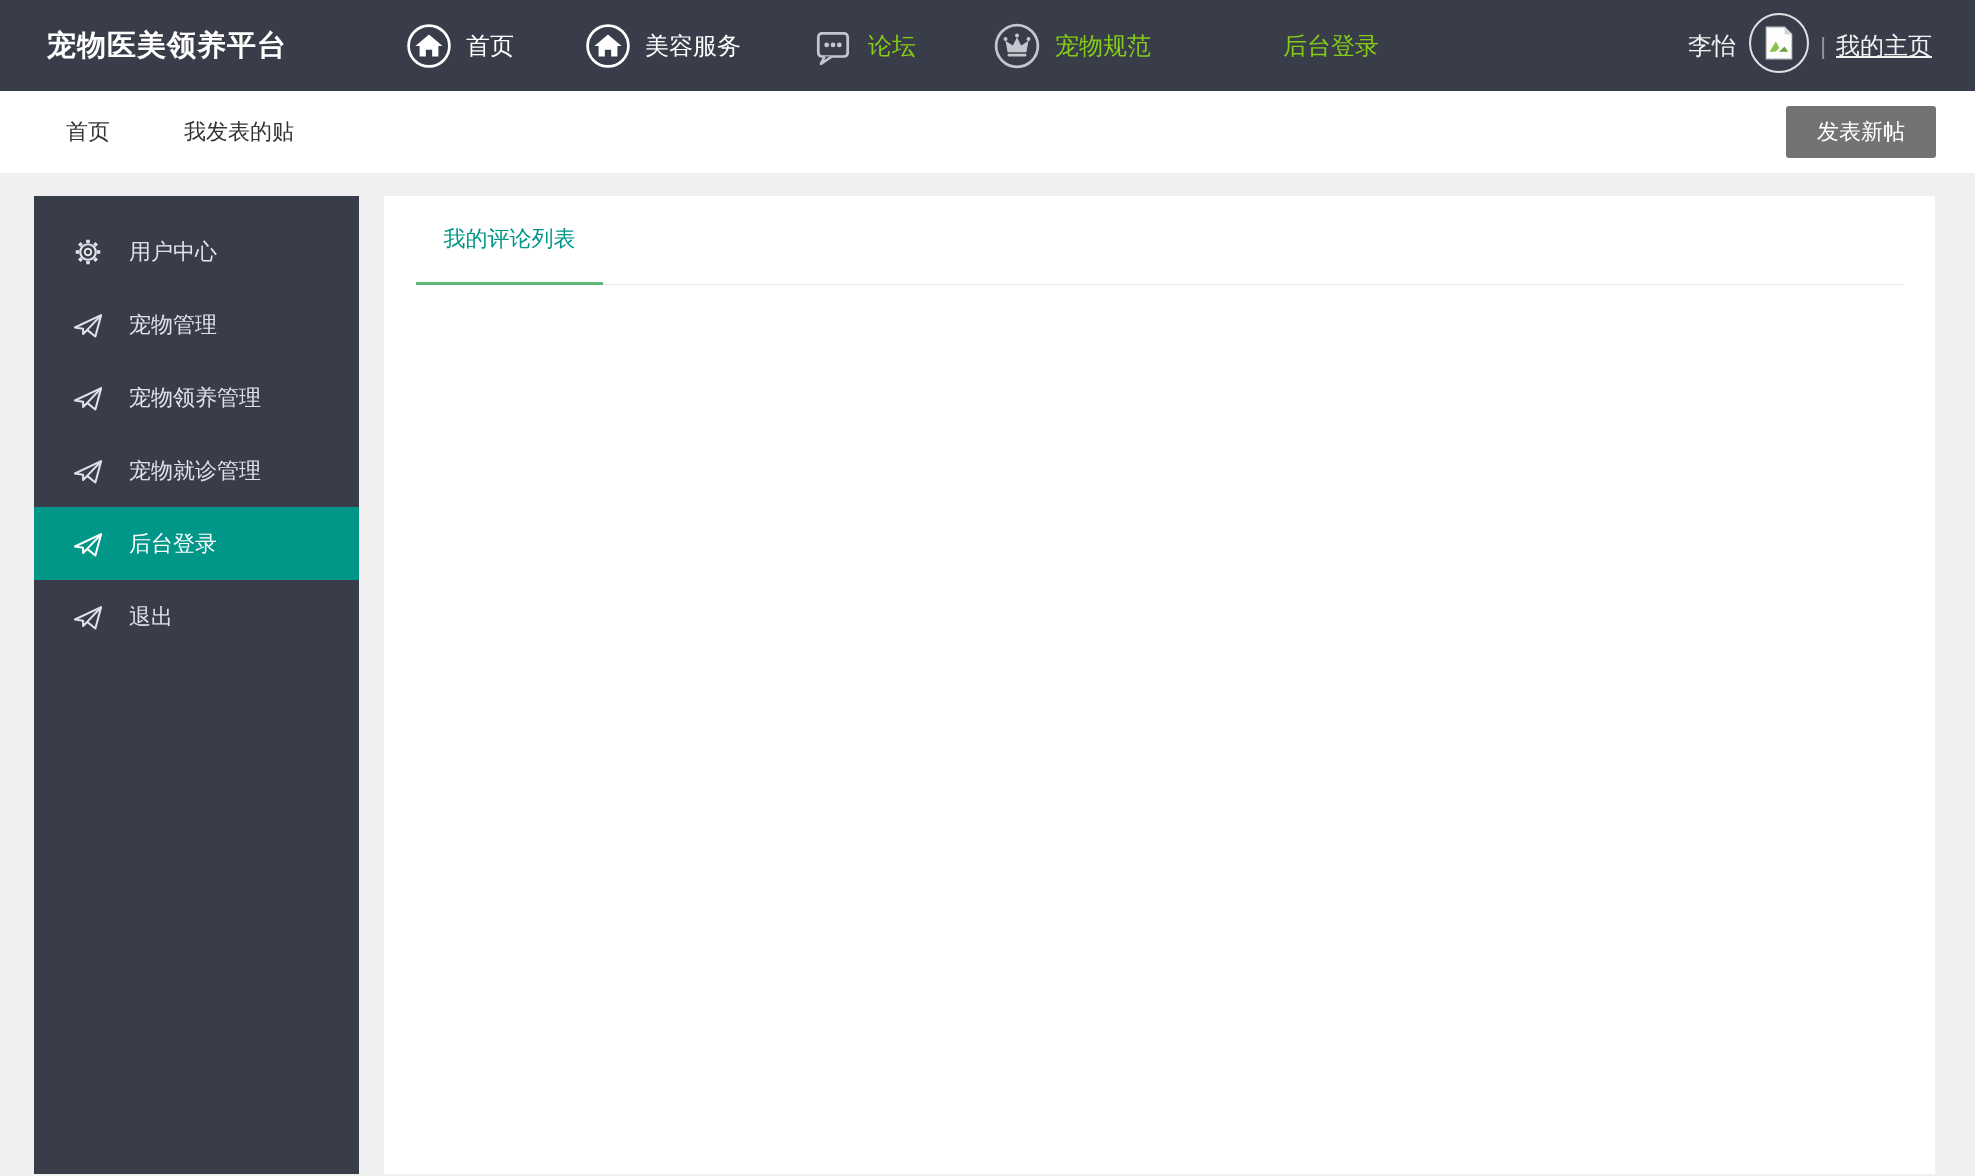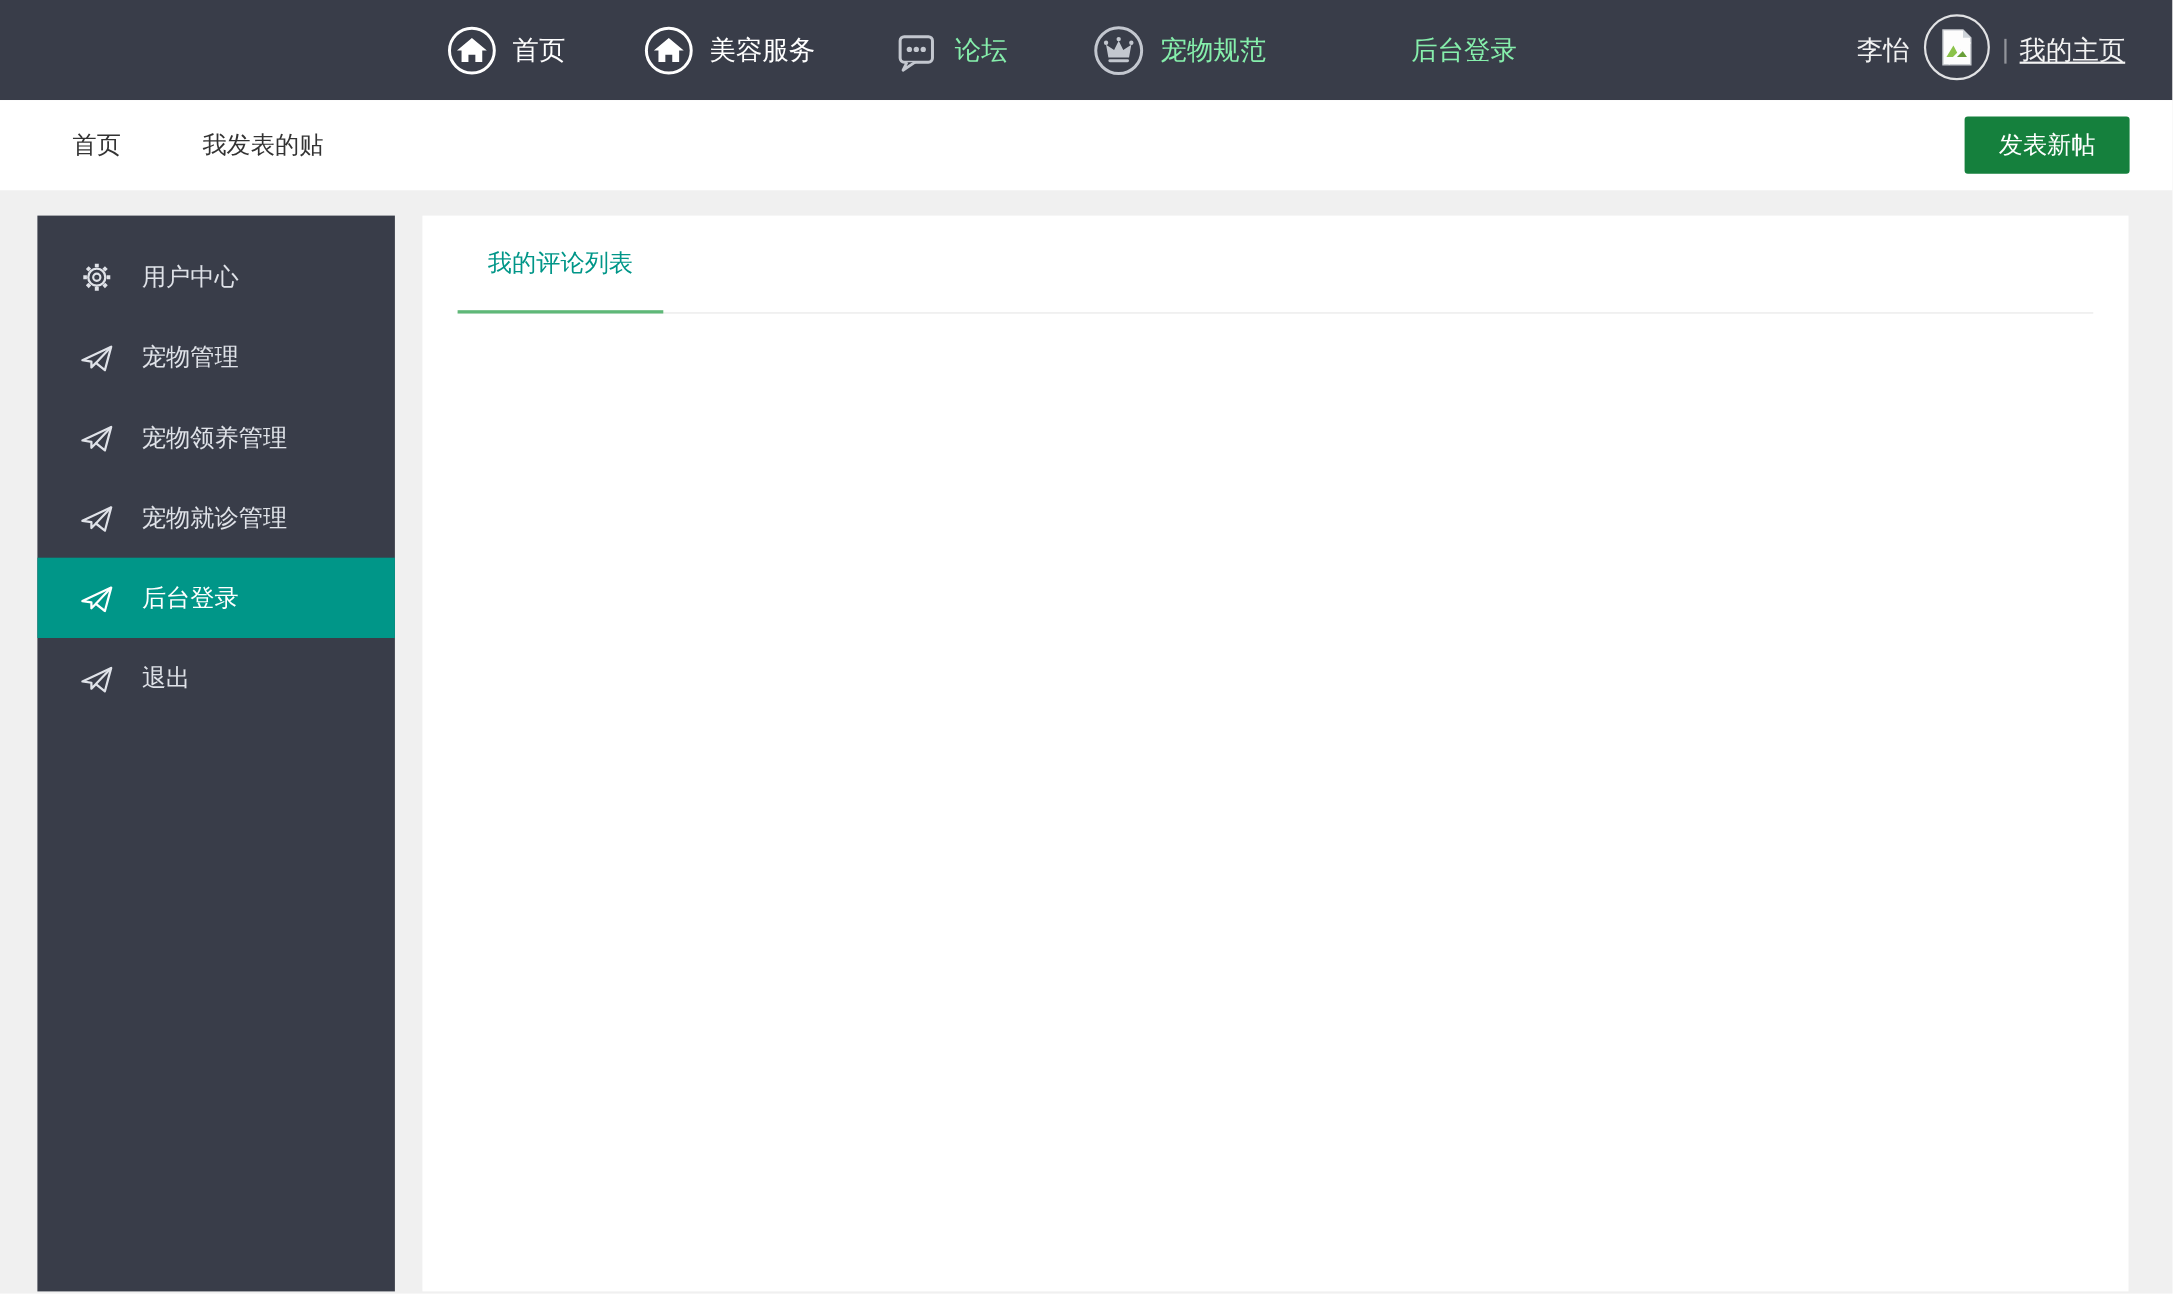--- a/index.html
+++ b/index.html
@@ -6,40 +6,40 @@
   html,body { width:1975px; height:1176px; }
   body { font-family:"Liberation Sans","DejaVu Sans",sans-serif; }
   .app { position:relative; width:1975px; height:1176px; background:#f0f0f0; overflow:hidden; }
 
   
   .topbar { position:absolute; left:0; top:0; width:1975px; height:91px; background:#393D49; }
   .brand { position:absolute; left:47px; top:0; height:91px; display:flex; align-items:center;
            color:#ffffff; font-size:29px; font-weight:bold; letter-spacing:1px; }
   .nav-item { position:absolute; top:0; height:91px; display:flex; align-items:center; gap:14px;
               font-size:24px; color:#ffffff; cursor:pointer; }
-  .nav-item.dim { color:#86efac; }
+  .nav-item.dim { color:#84cc16; }
   .nav-item svg { display:block; }
   .user-name { position:absolute; top:0; height:91px; display:flex; align-items:center;
                left:1688px; color:#f2f2f2; font-size:24px; cursor:pointer; }
   .avatar { position:absolute; left:1749px; top:13px; width:60px; height:60px; border-radius:50%;
             border:2px solid rgba(255,255,255,.85); background:transparent; cursor:pointer; }
   .avatar svg { position:absolute; left:9px; top:9px; }
   .user-sep { position:absolute; left:1820px; top:0; height:91px; display:flex; align-items:center;
               color:rgba(255,255,255,.45); font-size:24px; }
   .homepage { position:absolute; left:1836px; top:0; height:91px; display:flex; align-items:center;
               color:#f2f2f2; font-size:24px; cursor:pointer;text-decoration:underline; }
 
   
   .subbar { position:absolute; left:0; top:91px; width:1975px; height:82px; background:#ffffff; }
   .sub-link { position:absolute; top:0; height:82px; display:flex; align-items:center;
               color:#333333; font-size:22px; cursor:pointer; }
   .sub-link.l1 { left:66px; }
   .sub-link.l2 { left:184px; }
   .new-post-btn { position:absolute; left:1786px; top:15px; width:150px; height:52px;
-                  background:#15803d; color:#ffffff; font-size:22px; border:none; border-radius:3px;
+                  background:#737373; color:#ffffff; font-size:22px; border:none; border-radius:3px;
                   display:flex; align-items:center; justify-content:center; cursor:pointer;
                   font-family:inherit; }
 
   
   .sidebar { position:absolute; left:34px; top:196px; width:325px; height:978px;
              background:#393D49; padding-top:19px; }
   .side-item { height:73px; display:flex; align-items:center; padding-left:36px;
                color:#dfe2e8; font-size:22px; cursor:pointer; }
   .side-item .s-icon { width:36px; height:36px; margin-right:23px; flex:none; }
   .side-item.active { background:#009688; color:#ffffff; }
@@ -62,20 +62,21 @@
   .ctable .c4 { width:281px; text-align:center; padding-left:0; }
   .del-btn { width:72px; height:48px; background:#FF5722; color:#ffffff; border:none;
              border-radius:4px; font-size:21px; cursor:pointer; font-family:inherit; }
 </style>
 </head>
 <body>
 
 <div class="app">
 
   <header class="topbar">
+    <div class="brand">宠物医美领养平台</div>
 
     <div class="nav-item" style="left:406px;">
       <span>
         <svg width="46" height="46" viewBox="0 0 44 44">
           <circle cx="22" cy="22" r="19.5" fill="none" stroke="#ffffff" stroke-width="2.6"></circle>
           <path d="M22 11 L35 22 H31 V32 H25 V25.5 H19 V32 H13 V22 H9 Z" fill="#ffffff"></path>
         </svg>
       </span>
       <span>首页</span>
     </div>

